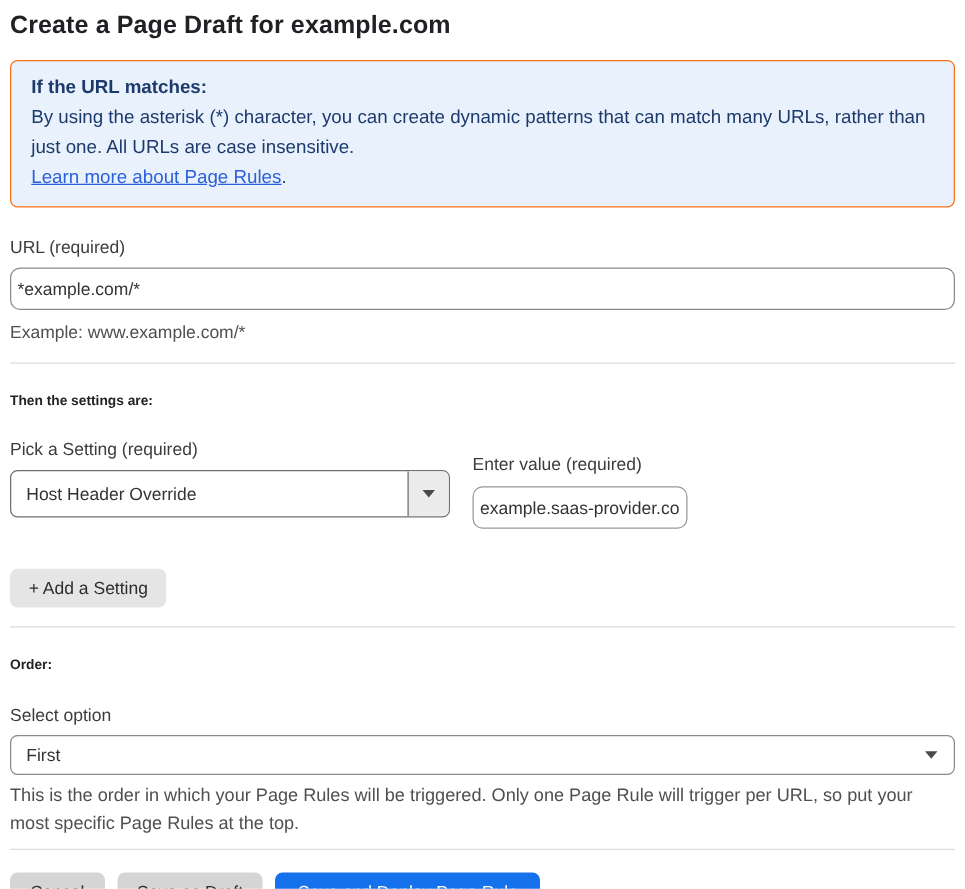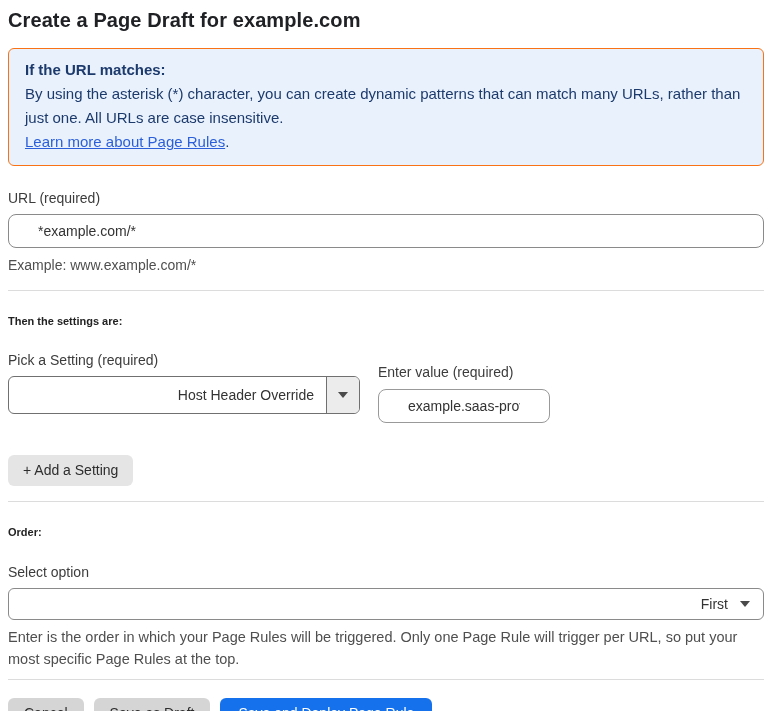--- a/index.html
+++ b/index.html
@@ -43,21 +43,21 @@
     font-size: 14px;
     color: #3c3c3c;
     line-height: 16px;
   }
 
   .text-input {
     display: block;
     border: 1px solid #8a8a8a;
     border-radius: 8px;
     height: 34px;
-    padding: 0 29px;
+    padding: 0 5px;
     font-family: "Liberation Sans", sans-serif;
     font-size: 14px;
     color: #333;
     background: #fff;
     outline: none;
     width: 100%;
   }
 
   .url-section { margin-top: 23px; }
   .url-section .text-input { margin-top: 7px; }
@@ -90,21 +90,20 @@
     margin-top: 7px;
     border: 1px solid #707070;
     border-radius: 6px;
     background: #fff;
     display: flex;
     align-items: center;
     height: 38px;
     cursor: pointer;
     position: relative;
     overflow: hidden;
-    text-align: right;
   }
   .select-value {
     flex: 1;
     padding: 0 12px;
     font-size: 14px;
     color: #333;
     white-space: nowrap;
     overflow: hidden;
   }
   .select-arrow-zone {
@@ -234,21 +233,21 @@
 
   <div class="order-section">
     <h2 class="section-heading">Order:</h2>
     <label class="field-label order-label" style="display:block">Select option</label>
     <div class="select-box order-select">
       <div class="select-value">First</div>
       <div class="caret-zone-plain">
         <span class="caret"></span>
       </div>
     </div>
-    <div class="order-helper">Enter is the order in which your Page Rules will be triggered. Only one Page Rule will trigger per URL, so put your most specific Page Rules at the top.</div>
+    <div class="order-helper">This is the order in which your Page Rules will be triggered. Only one Page Rule will trigger per URL, so put your most specific Page Rules at the top.</div>
   </div>
 
   <hr class="divider order-divider">
 
   <div class="footer">
     <button class="btn btn-gray">Cancel</button>
     <button class="btn btn-gray">Save as Draft</button>
     <button class="btn btn-blue">Save and Deploy Page Rule</button>
   </div>
 

